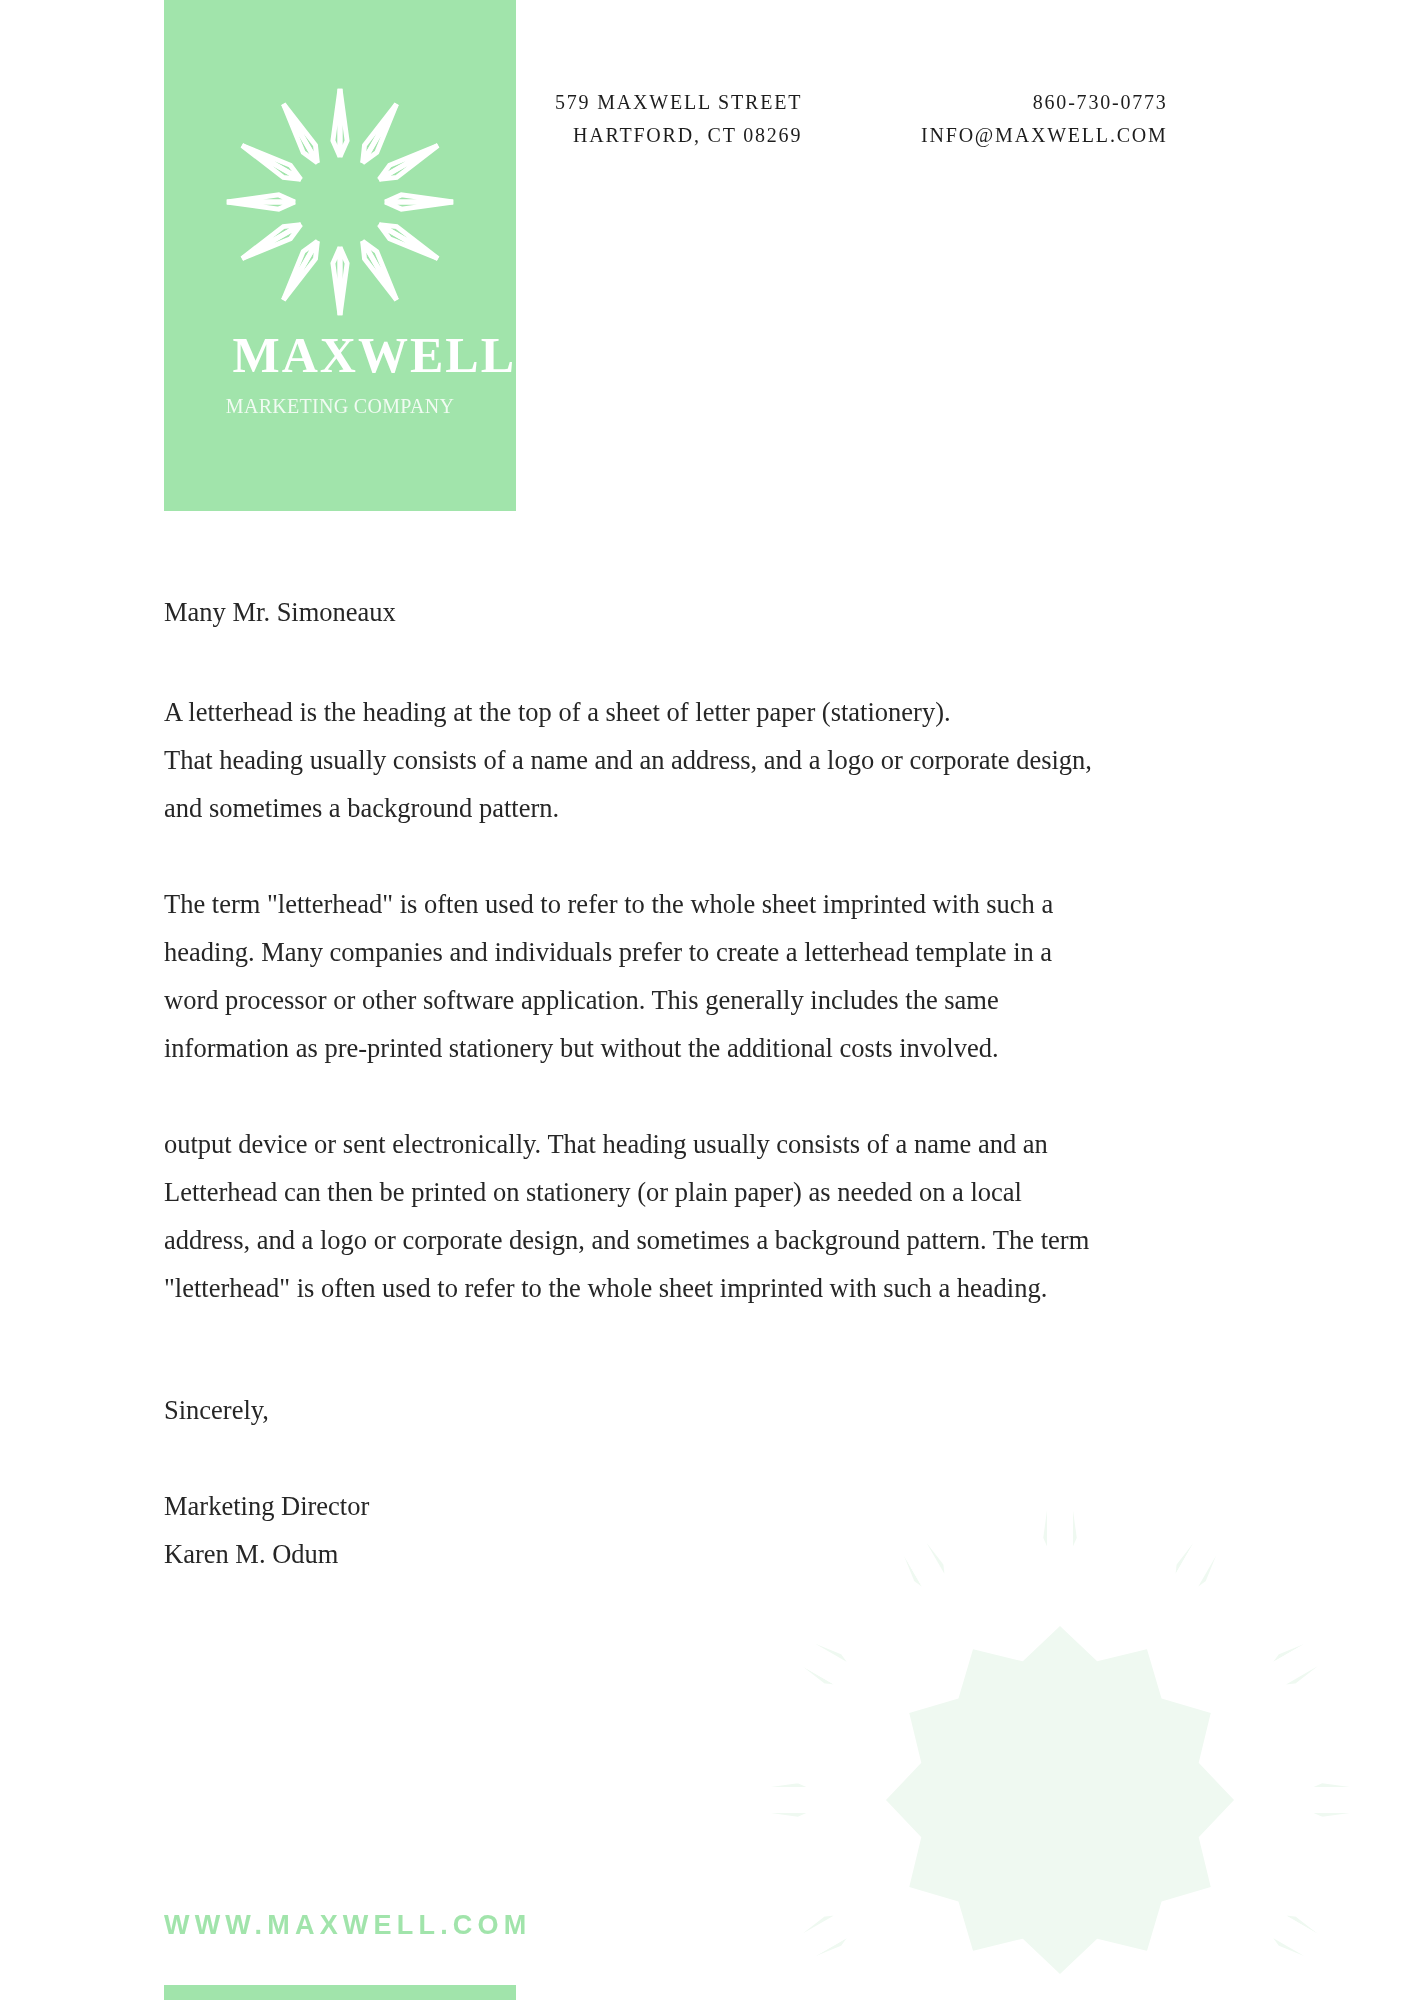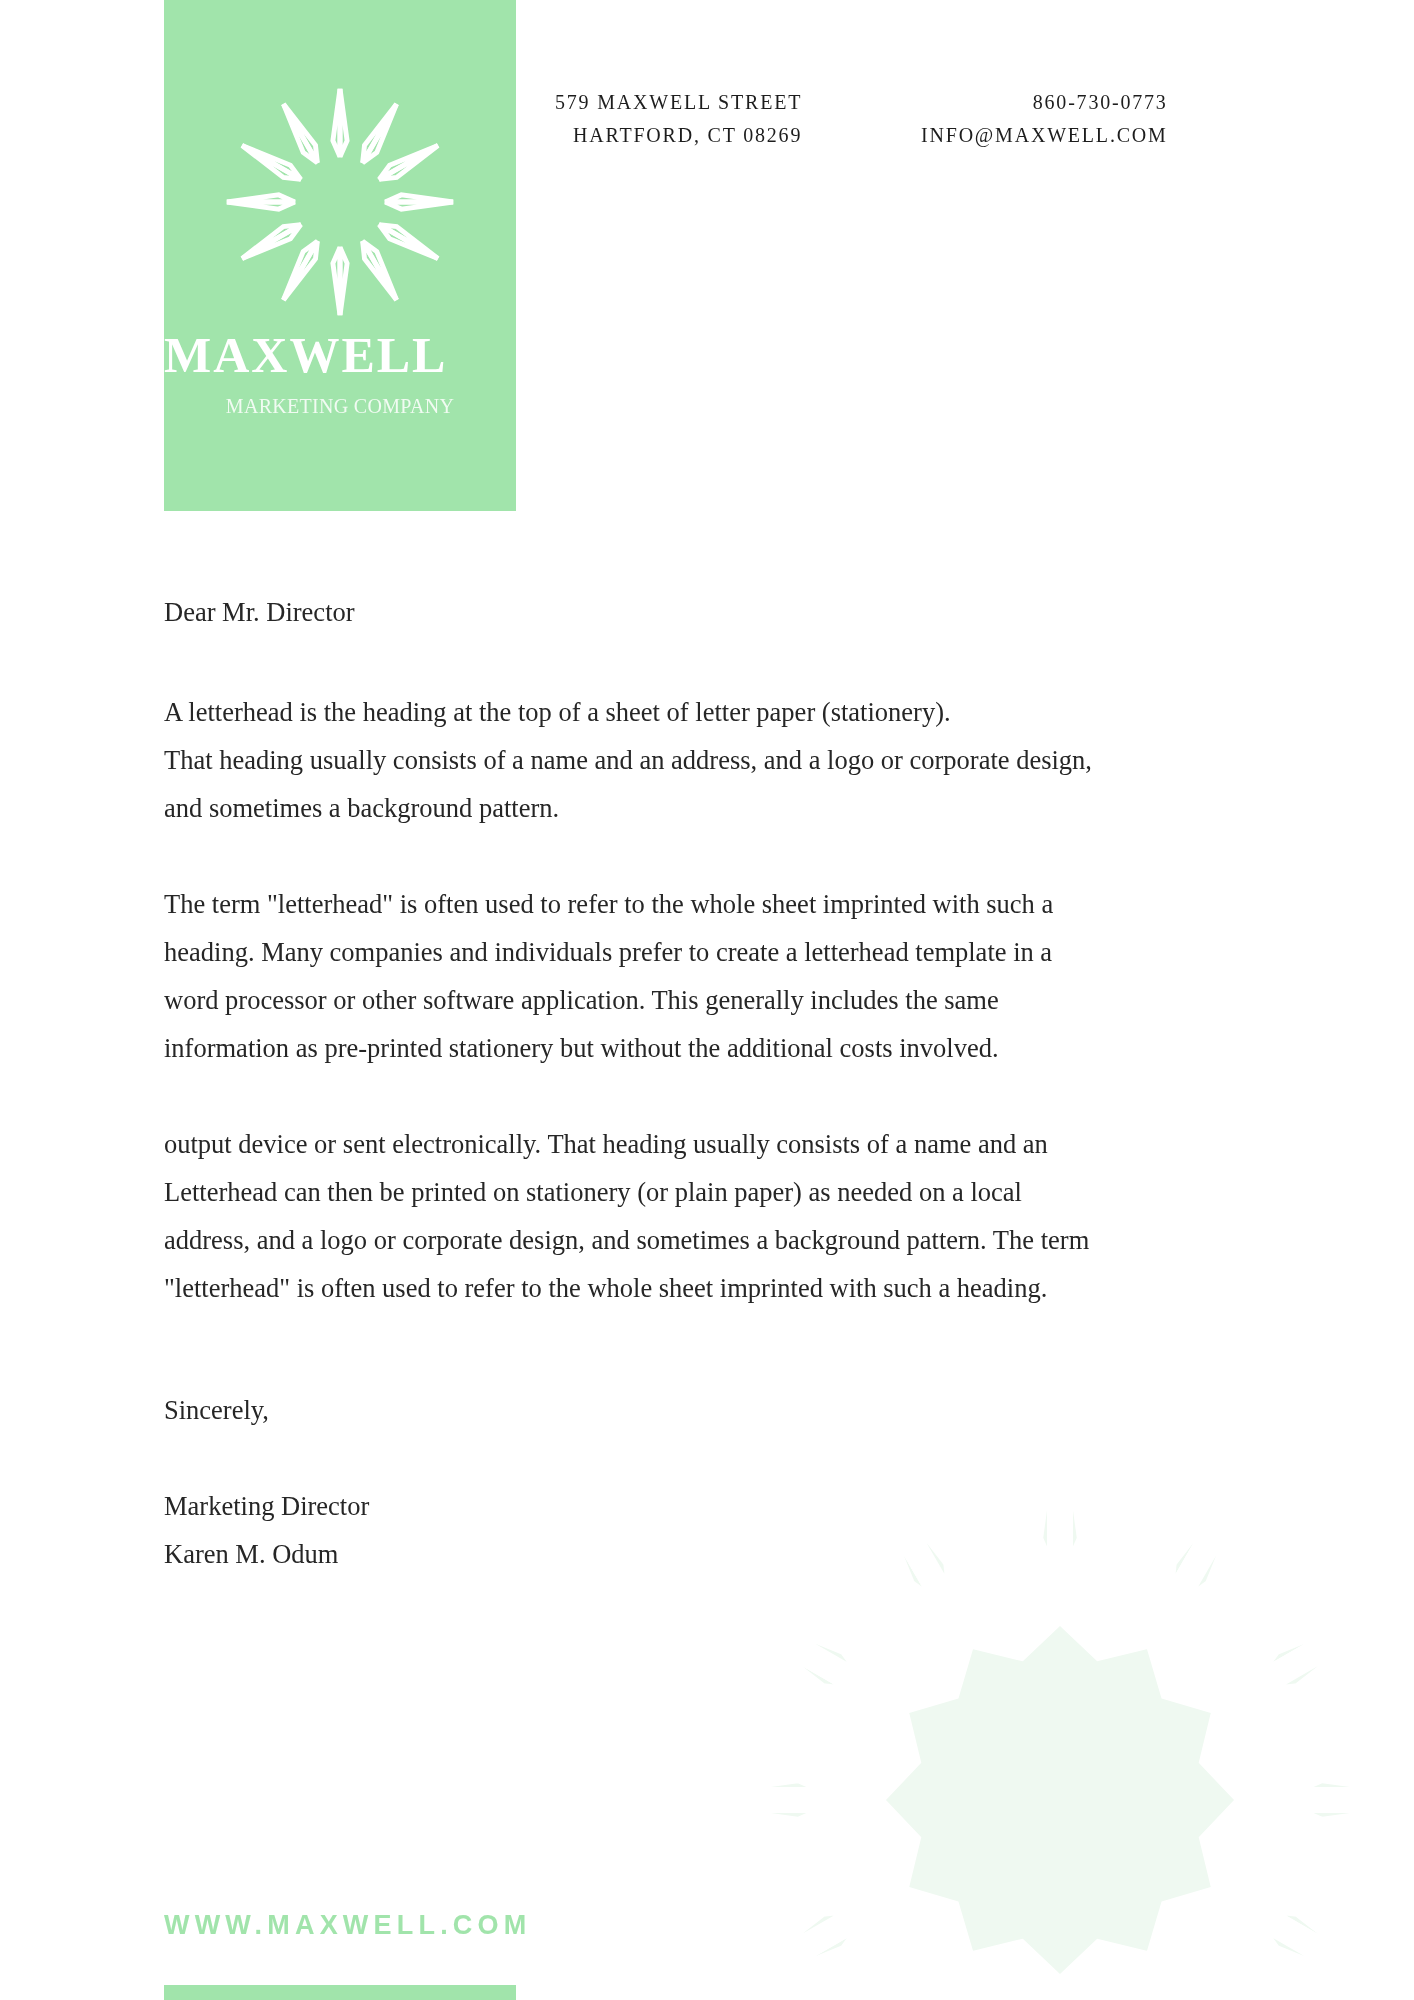--- a/index.html
+++ b/index.html
@@ -15,21 +15,21 @@
   }
   .brand-panel {
     position: absolute; left: 164px; top: 0; width: 352px; height: 511px;
     background: #a1e4ab; z-index: 1;
   }
   .brand-logo {
     position: absolute; left: 58px; top: 84px; width: 236px; height: 236px;
   }
   .brand-name {
     position: absolute; left: 0; width: 352px; top: 330px;
-    text-align: left; color: #ffffff;
+    text-align: right; color: #ffffff;
     font-family: "Liberation Serif", "DejaVu Serif", serif;
     font-weight: bold; font-size: 50px; letter-spacing: 2px; line-height: 1;
   }
   .brand-tag {
     position: absolute; left: 0; width: 352px; top: 396px;
     text-align: center; color: #f1fbf2;
     font-family: "Liberation Serif", "DejaVu Serif", serif;
     font-size: 20px; line-height: 1; letter-spacing: 0.3px;
   }
   .contact {
@@ -130,21 +130,21 @@
 <div class="contact addr">
   <div>579 MAXWELL STREET</div>
   <div>HARTFORD, CT 08269</div>
 </div>
 <div class="contact phone">
   <div>860-730-0773</div>
   <div>INFO@MAXWELL.COM</div>
 </div>
 
 <div class="letter">
-  <p class="salutation">Dear Mr. Director</p>
+  <p class="salutation">Many Mr. Simoneaux</p>
 
   <p class="para">
     <span>A letterhead is the heading at the top of a sheet of letter paper (stationery).</span>
     <span>That heading usually consists of a name and an address, and a logo or corporate design,</span>
     <span>and sometimes a background pattern.</span>
   </p>
 
   <p class="para">
     <span>The term "letterhead" is often used to refer to the whole sheet imprinted with such a</span>
     <span>heading. Many companies and individuals prefer to create a letterhead template in a</span>

